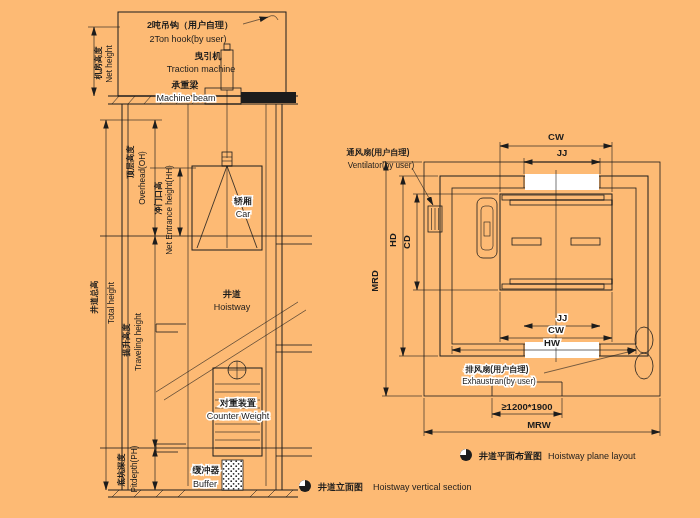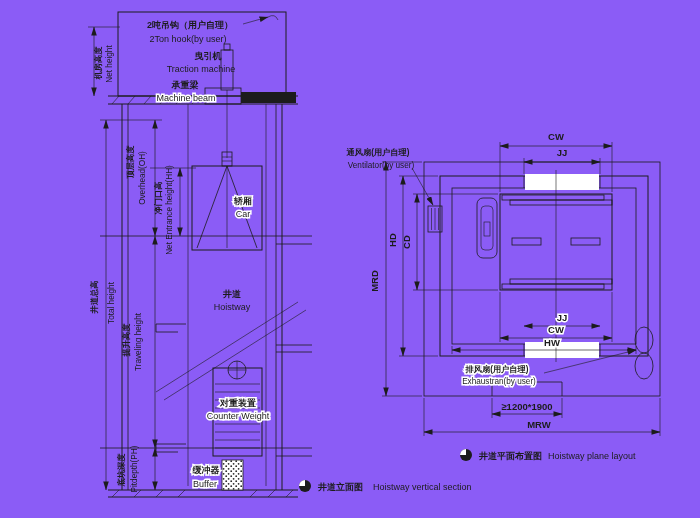--- a/index.html
+++ b/index.html
@@ -1,16 +1,16 @@
 <!DOCTYPE html>
 <html><head>
 <meta charset="utf-8">
 <style>
   html,body{margin:0;padding:0;background:#ffffff;}
-  .stage{position:relative;width:700px;height:518px;background:#8b5cf6;overflow:hidden;}
+  .stage{position:relative;width:700px;height:518px;background:#fdba74;overflow:hidden;}
   svg{display:block;}
   .ln{stroke:#1c1c1c;stroke-width:1;fill:none;}
   .md{stroke:#1c1c1c;stroke-width:.8;fill:none;}
   .thin{stroke:#1c1c1c;stroke-width:.6;fill:none;}
   .dim{stroke:#1c1c1c;stroke-width:.65;fill:none;}
   text{font-family:"Liberation Sans","DejaVu Sans",sans-serif;fill:#1c1c1c;}
   .t{font-size:9px;}
   .tz{font-size:9px;font-weight:700;}
   .ts{font-size:8.2px;}
   .tzs{font-size:8.2px;font-weight:700;}

